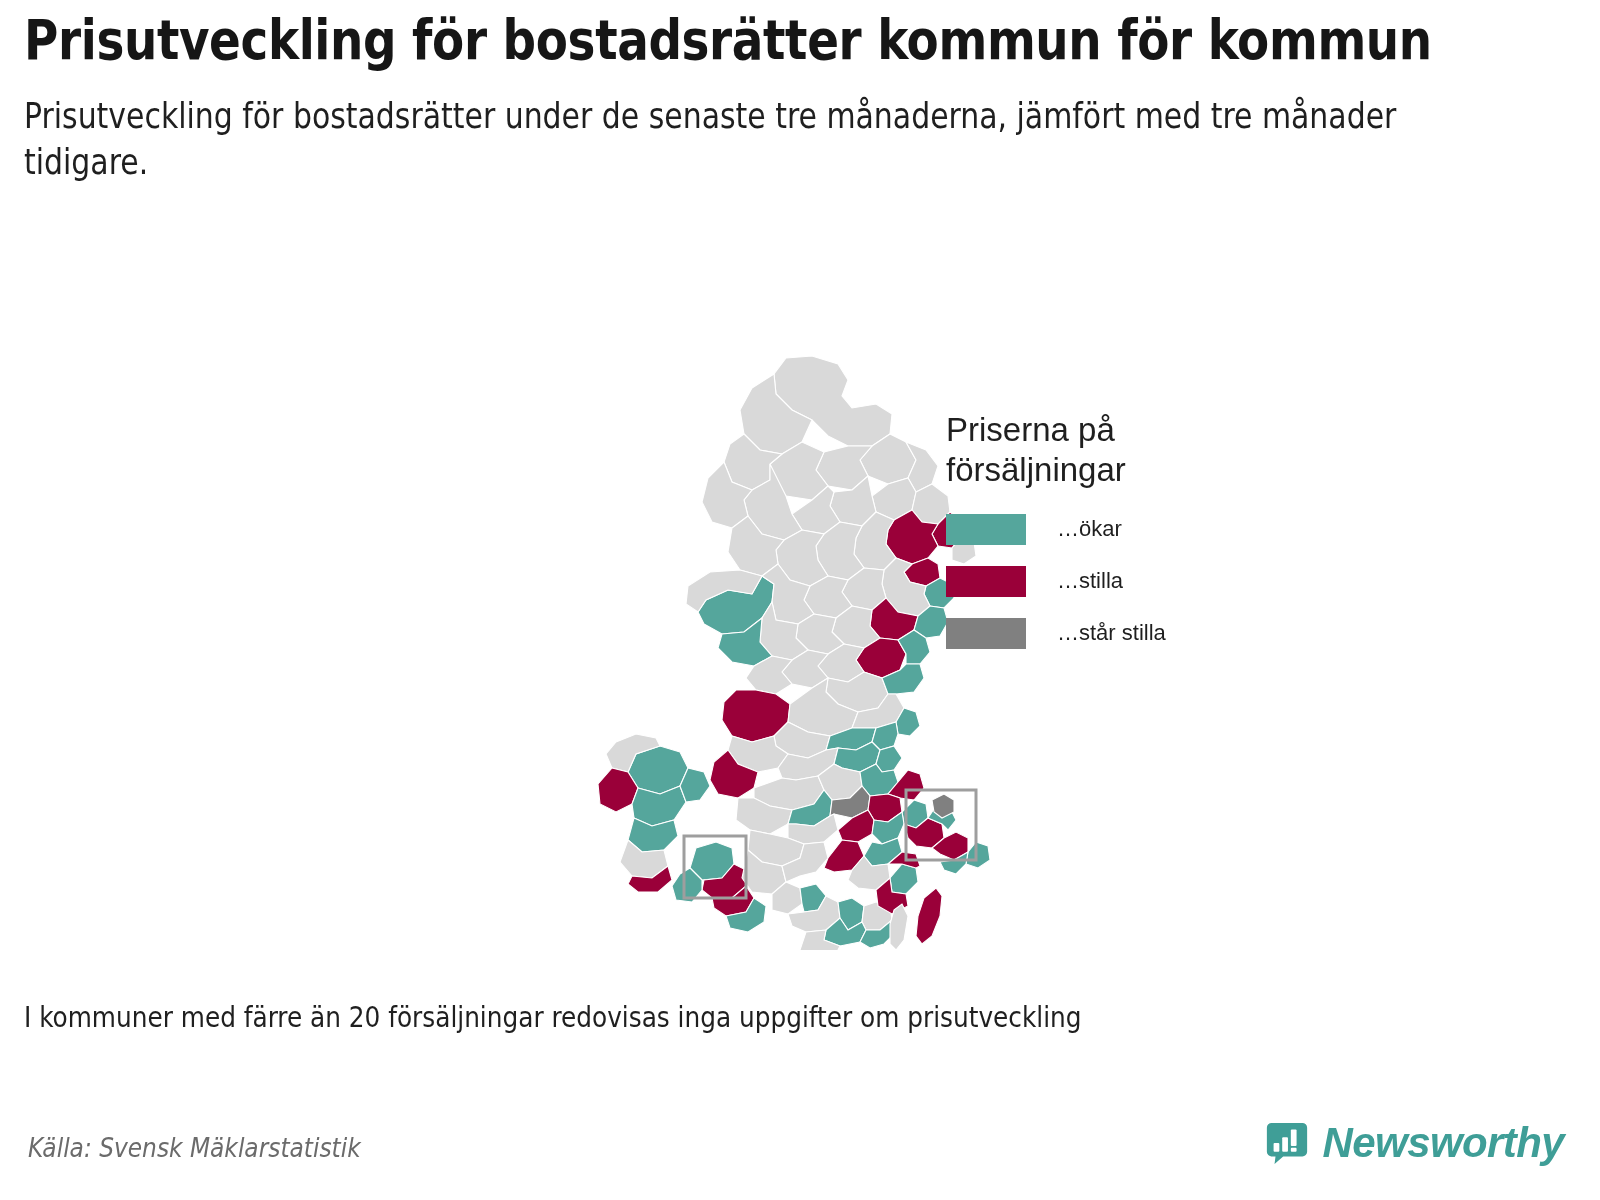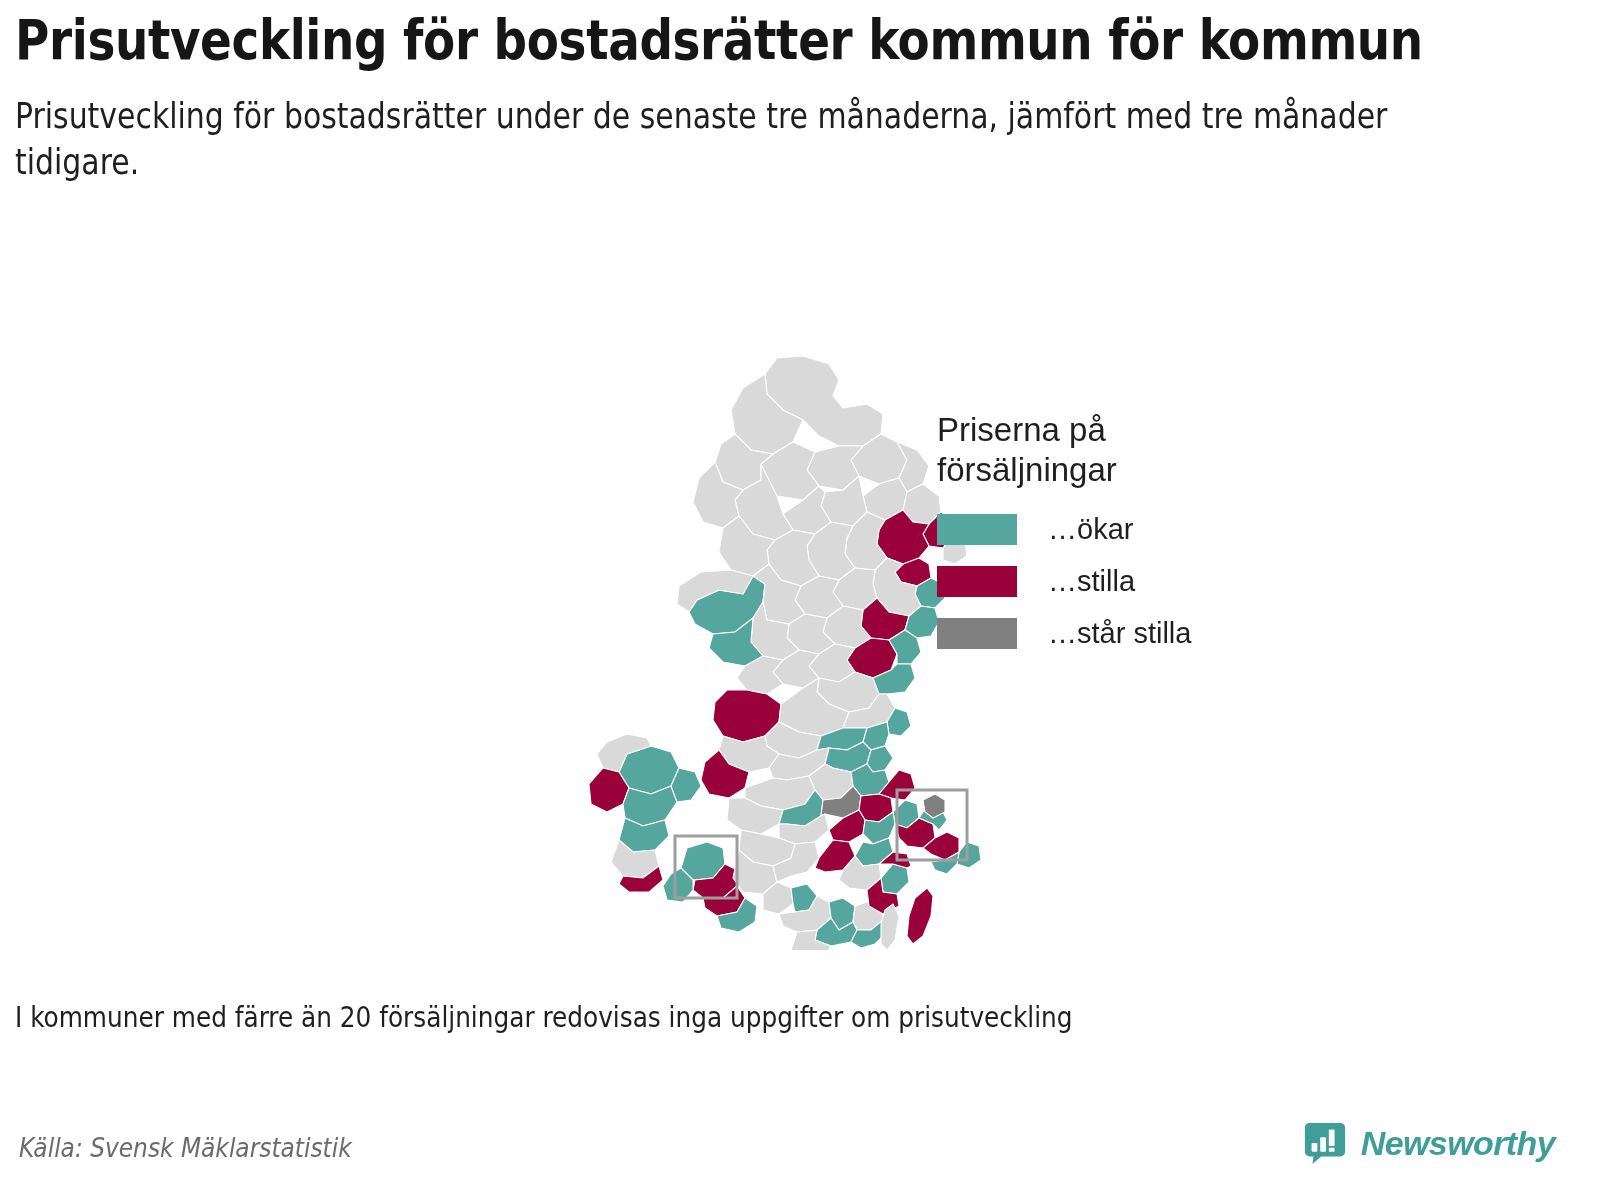--- a/index.html
+++ b/index.html
@@ -11,21 +11,21 @@
     width: 1600px;
     height: 1200px;
     font-family: "Liberation Sans", "DejaVu Sans", sans-serif;
     color: #1a1a1a;
     position: relative;
     overflow: hidden;
   }
 
   .page {
     position: absolute;
-    left: 7px; top: 0;
+    left: 16px; top: 0;
     width: 1400px;
     height: 1200px;
   }
 
   
   .header {
     position: absolute;
     left: 8px;
     top: 8px;
     width: 1560px;
@@ -98,21 +98,21 @@
     height: 52px;
   }
   .legend-swatch {
     width: 80px;
     height: 31px;
     flex: 0 0 auto;
   }
   .legend-label {
     margin-left: 31px;
     font-family: "Liberation Sans", "DejaVu Sans", sans-serif;
-    font-size: 29px;
+    font-size: 22px;
     color: #1f1f1f;
     white-space: nowrap;
     text-align: center;
   }
 
   
   .map-note {
     position: absolute;
     left: 8px;
     top: 1000px;
@@ -152,21 +152,21 @@
     align-items: center;
     gap: 13px;
   }
   .brand-mark {
     width: 46px;
     height: 46px;
     flex: 0 0 auto;
   }
   .brand-name {
     font-family: "Liberation Sans", "DejaVu Sans", sans-serif;
-    font-size: 34px;
+    font-size: 42px;
     font-weight: bold;
     color: #3f9e97;
     letter-spacing: -0.6px;
     line-height: 1;
   }
 </style>
 </head>
 <body>
 
 <div class="page">

